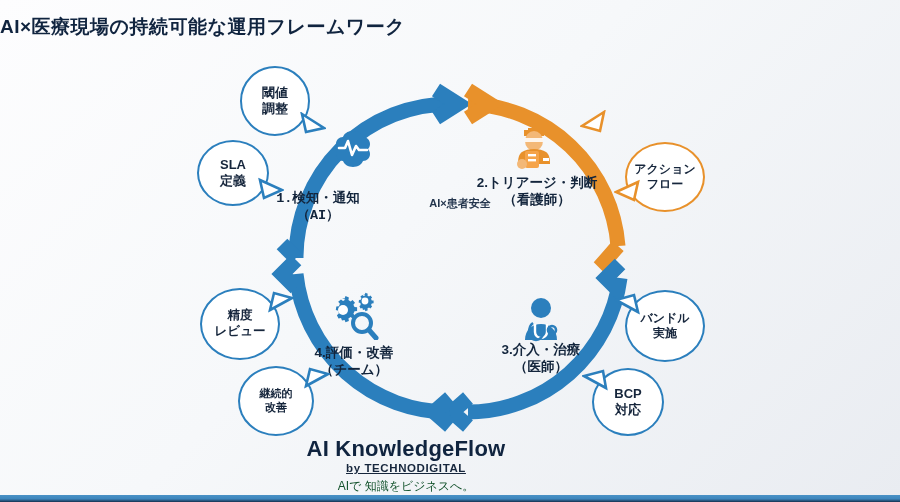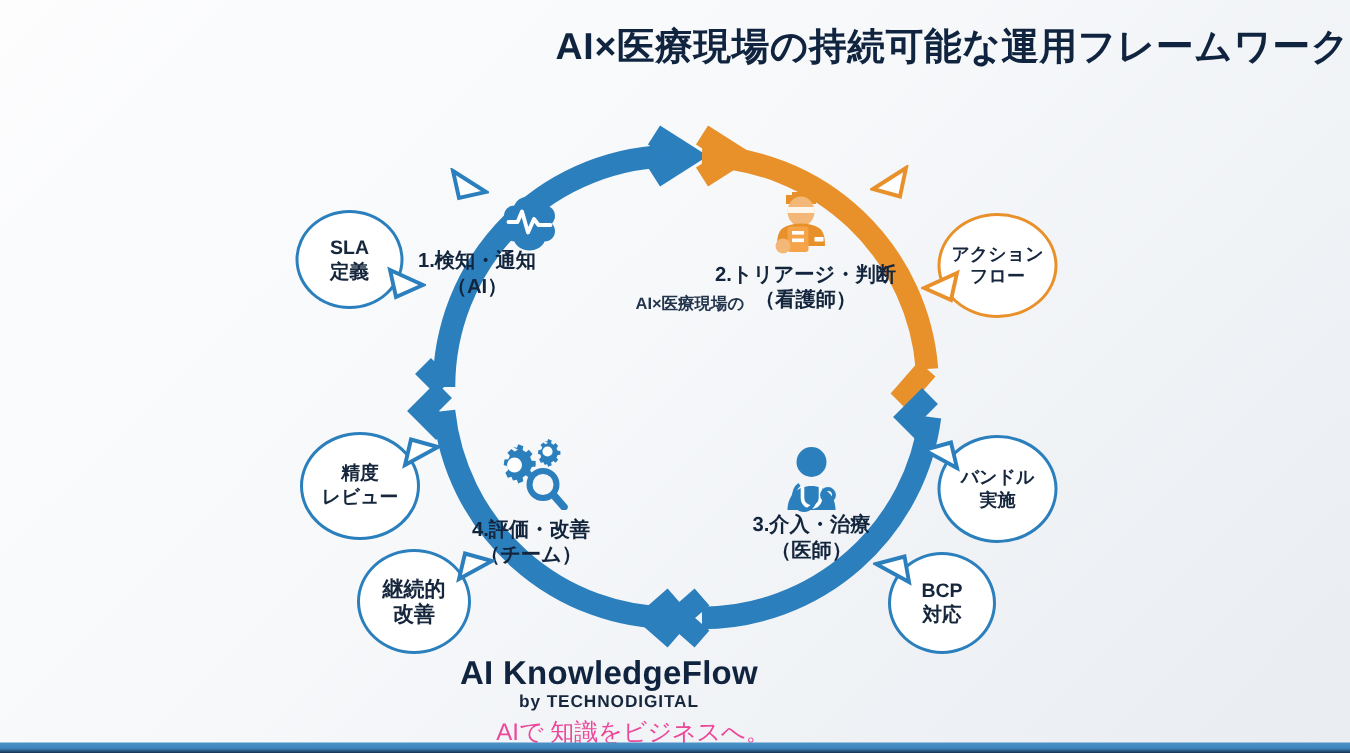--- a/index.html
+++ b/index.html
@@ -5,22 +5,22 @@
   html,body{margin:0;padding:0;}
   body{
     width:900px;height:502px;overflow:hidden;
     font-family:"Liberation Sans","DejaVu Sans",sans-serif;
     background:linear-gradient(135deg,#fdfdfe 0%,#f6f8fa 45%,#e9ecf1 100%);
     position:relative;
   }
   #stage{position:absolute;inset:0;}
 
   .title{
-    position:absolute;top:14px;left:0;width:900px;text-align:right;
-    font-size:25px;font-weight:700;color:#10243f;letter-spacing:0.5px;
+    position:absolute;top:14px;left:0;width:900px;text-align:left;
+    font-size:19px;font-weight:700;color:#10243f;letter-spacing:0.5px;
     white-space:nowrap;
   }
 
   .ring-wrap{position:absolute;left:228px;top:78px;width:444px;height:360px;}
   .ring-wrap svg{display:block;}
 
   
   .qlabel{
     position:absolute;text-align:center;color:#13253c;
     font-size:13.5px;font-weight:700;line-height:1.28;white-space:nowrap;
@@ -48,21 +48,21 @@
   .bubble.blue{border:2.6px solid #2b7fbd;}
   .bubble.orange{border:2.6px solid #e8912b;}
   .bubble span{display:block;padding:0 4px;}
 
   
   .brand{
     position:absolute;left:0;width:812px;text-align:center;
   }
   .brand-main{top:436px;font-size:22px;font-weight:800;color:#10243f;letter-spacing:0.2px;}
   .brand-by{top:462px;font-size:11.5px;font-weight:700;color:#16263c;letter-spacing:0.6px;}
-  .brand-tag{top:478px;font-size:16px;font-weight:400;color:#ec4899;padding-left:16px;}
+  .brand-tag{top:478px;font-size:12px;font-weight:400;color:#14532d;}
 
   .bottom-bar{
     position:absolute;left:0;bottom:0;width:900px;height:7px;
     background:linear-gradient(180deg,#4a92c6 0%,#3d86bd 55%,#16304f 100%);
   }
 </style>
 </head>
 <body>
 
 <div id="stage">
@@ -148,44 +148,50 @@
     <svg width="56" height="48" viewBox="0 0 56 48">
       <path d="M16 6l2.6.5.9-2.4 3.4 1.4-.5 2.5 2.2 1.5 2-1.6 2.4 2.8-1.6 2 1.1 2.4 2.6.2v3.7l-2.6.3-1.1 2.4 1.6 2-2.4 2.8-2-1.6-2.2 1.5.5 2.5-3.4 1.4-.9-2.4-2.6.5-1-2.5-2.5.6-1.6-3.3 1.9-1.8-.5-2.6-2.5-.8.5-3.6 2.6-.2 1-2.4-1.7-2 2.8-2.4 2 1.6 2.3-1.2z" fill="#2b7fbd"></path>
       <circle cx="17" cy="18" r="5" fill="#ffffff"></circle>
       <path d="M37 2l1.8.4.6-1.7 2.4 1-.4 1.8 1.6 1 1.4-1.1 1.7 2-1.1 1.4.8 1.7 1.8.1v2.6l-1.8.2-.8 1.7 1.1 1.4-1.7 2-1.4-1.1-1.6 1 .4 1.8-2.4 1-.6-1.7-1.8.4-.7-1.8-1.8.4-1.1-2.3 1.3-1.3-.3-1.8-1.8-.6.4-2.5 1.8-.2.7-1.7-1.2-1.4 2-1.7 1.4 1.1 1.6-.8z" fill="#2b7fbd"></path>
       <circle cx="39" cy="9" r="3.4" fill="#ffffff"></circle>
       <circle cx="36" cy="31" r="9" fill="none" stroke="#2b7fbd" stroke-width="4"></circle>
       <path d="M43 38l7 8" stroke="#2b7fbd" stroke-width="5" stroke-linecap="round"></path>
     </svg>
   </div>
 
-  <div class="qlabel" style="left:243px;top:165px;width:150px;">
+  <div class="qlabel" style="left:243px;top:190px;width:150px;font-family:Liberation Mono, monospace;">
     <div>1.検知・通知</div>
     <div class="sub">（AI）</div>
   </div>
 
   <div class="qlabel" style="left:452px;top:174px;width:170px;">
     <div>2.トリアージ・判断</div>
     <div class="sub">（看護師）</div>
   </div>
 
   <div class="qlabel" style="left:466px;top:341px;width:150px;">
     <div>3.介入・治療</div>
     <div class="sub">（医師）</div>
   </div>
 
   <div class="qlabel" style="left:279px;top:344px;width:150px;">
     <div>4.評価・改善</div>
     <div class="sub">（チーム）</div>
   </div>
 
   <div class="center-block">
-    <div class="center-small">AI×医療現場の</div>
-  </div>
-
+    <div class="center-small">AI×患者安全</div>
+  </div>
+
+  <div class="bubble blue" style="left:240px;top:66px;width:70px;height:70px;">
+    <span>
+      <b>閾値</b><br>
+      <b>調整</b>
+    </span>
+  </div>
   <svg style="position:absolute;left:300px;top:112px;" width="26" height="24">
     <path d="M2 2 L24 16 L6 20 Z" fill="#ffffff" stroke="#2b7fbd" stroke-width="2.6"></path>
   </svg>
 
   <div class="bubble blue" style="left:197px;top:140px;width:72px;height:66px;">
     <span>
       <b>SLA</b><br>
       <b>定義</b>
     </span>
   </div>
@@ -231,27 +237,27 @@
     <span style="font-size:12.5px;">
       <b>精度</b><br>
       <b>レビュー</b>
     </span>
   </div>
   <svg style="position:absolute;left:268px;top:290px;" width="26" height="24">
     <path d="M2 20 L24 8 L6 3 Z" fill="#ffffff" stroke="#2b7fbd" stroke-width="2.6"></path>
   </svg>
 
   <div class="bubble blue" style="left:238px;top:366px;width:76px;height:70px;">
-    <span style="font-size:14px;">
+    <span style="font-size:11px;">
       <b>継続的</b><br>
       <b>改善</b>
     </span>
   </div>
   <svg style="position:absolute;left:304px;top:366px;" width="26" height="24">
     <path d="M2 20 L24 8 L6 3 Z" fill="#ffffff" stroke="#2b7fbd" stroke-width="2.6"></path>
   </svg>
 
   <div class="brand brand-main" style="top:436px;">AI KnowledgeFlow</div>
-  <div class="brand brand-by" style="top:462px;">by TECHNODIGITAL</div>
+  <div class="brand brand-by" style="top:462px;text-decoration:underline;">by TECHNODIGITAL</div>
   <div class="brand brand-tag" style="top:478px;">AIで 知識をビジネスへ。</div>
 
   <div class="bottom-bar"></div>
 </div>
 
 </body></html>

